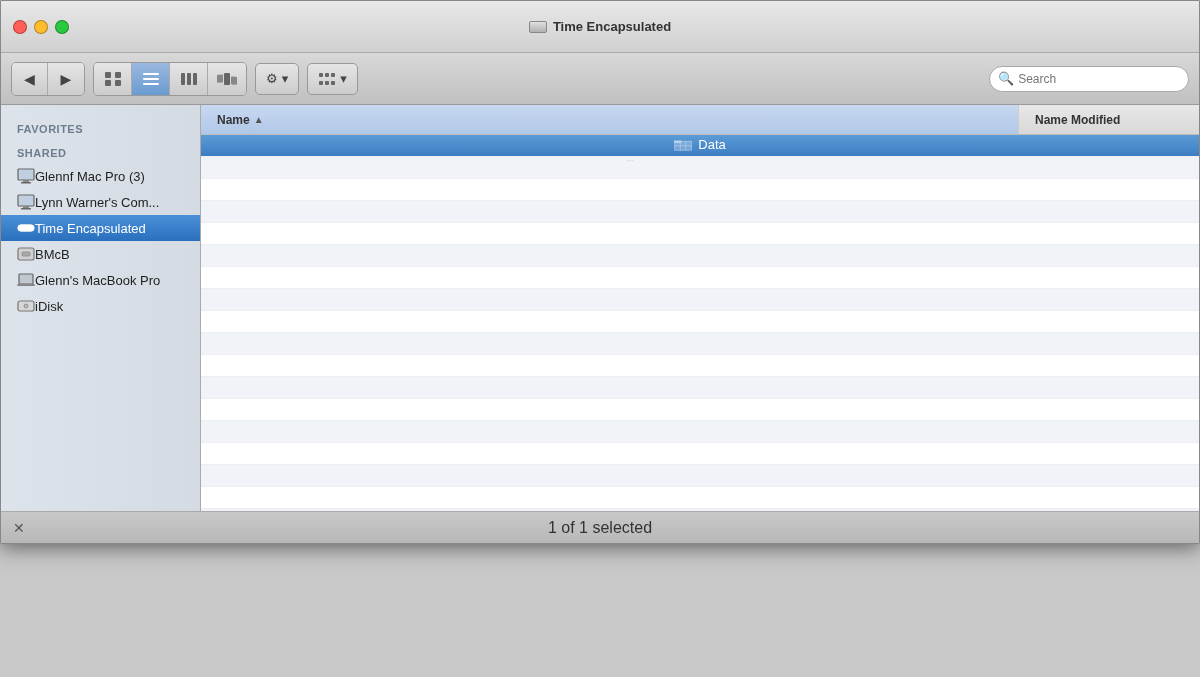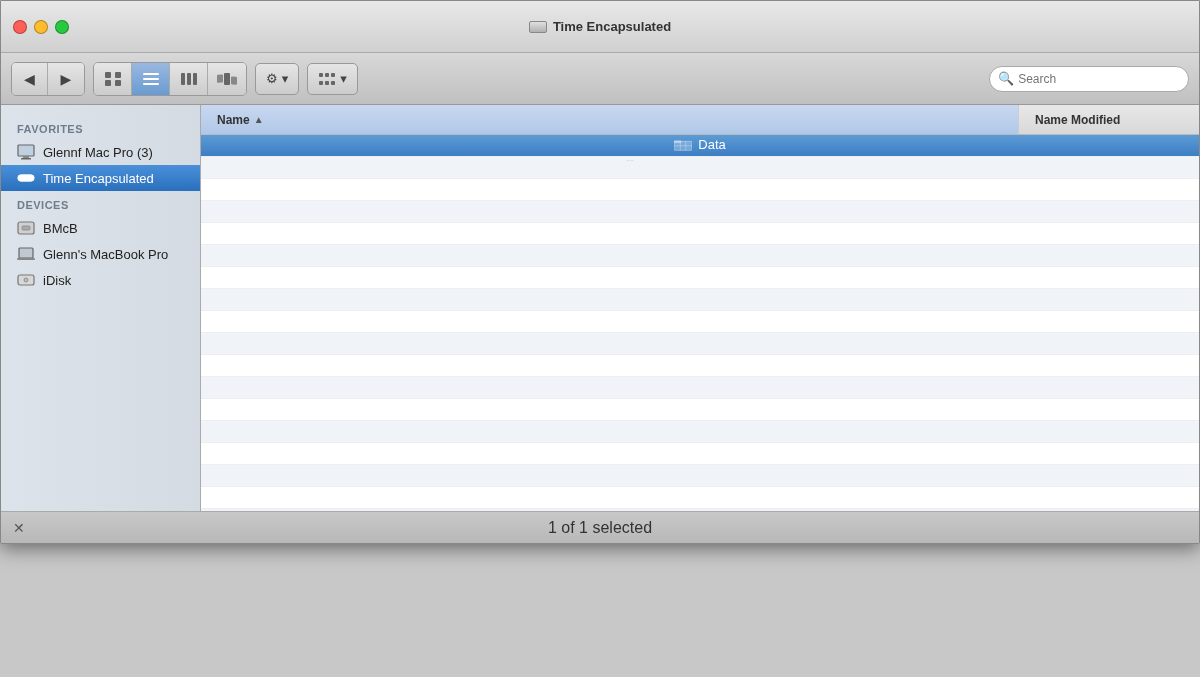--- a/index.html
+++ b/index.html
@@ -200,21 +200,20 @@
       font-weight: 700;
       color: #6e7d8e;
       padding: 8px 16px 4px;
       text-transform: uppercase;
       letter-spacing: 0.5px;
     }
 
     .sidebar-item {
       display: flex;
       align-items: center;
-      gap: 8px;
       padding: 4px 16px;
       font-size: 13px;
       color: #222;
       cursor: pointer;
       border-radius: 0;
     }
 
     .sidebar-item.active {
       background: linear-gradient(to bottom, #4a90d9, #2a6fbc);
       color: white;
@@ -455,44 +454,54 @@
       <span style="color:#999;font-size:13px;">🔍</span>
       <input type="text" placeholder="Search" style="">
     </div>
   </div>
 
   <div class="content-area">
 
     <div class="sidebar">
       <div class="sidebar-section-label">FAVORITES</div>
 
+      <div class="sidebar-section-label">SHARED</div>
 
       <div class="sidebar-item">
         <div class="item-icon">
           <svg width="18" height="16" viewBox="0 0 18 16" fill="none">
             <rect x="1" y="1" width="16" height="11" rx="1" fill="#c0d0e0" stroke="#666" stroke-width="1.2"></rect>
             <rect x="6" y="12" width="6" height="2" fill="#888"></rect>
             <rect x="4" y="14" width="10" height="1.5" rx="0.5" fill="#666"></rect>
           </svg>
         </div>
         <span>Glennf Mac Pro (3)</span>
       </div>
 
+      <div class="sidebar-item">
+        <div class="item-icon">
+          <svg width="18" height="16" viewBox="0 0 18 16" fill="none">
+            <rect x="1" y="1" width="16" height="11" rx="1" fill="#c0d0e0" stroke="#666" stroke-width="1.2"></rect>
+            <rect x="6" y="12" width="6" height="2" fill="#888"></rect>
+            <rect x="4" y="14" width="10" height="1.5" rx="0.5" fill="#666"></rect>
+          </svg>
+        </div>
+        <span>Lynn Warner's Com...</span>
+      </div>
 
       <div class="sidebar-item active">
         <div class="item-icon">
           <svg width="22" height="12" viewBox="0 0 22 12" fill="none">
             <rect x="1" y="2" width="20" height="8" rx="4" fill="white" stroke="#aaa" stroke-width="1"></rect>
             <rect x="2" y="3" width="18" height="6" rx="3" fill="linear-gradient(to bottom, #f0f0f0, #d0d0d0)"></rect>
           </svg>
         </div>
         <span>Time Encapsulated</span>
       </div>
 
-      <div class="sidebar-section-label">DEVICES</div>
 
       <div class="sidebar-item">
         <div class="item-icon">
           <svg width="18" height="16" viewBox="0 0 18 16" fill="none">
             <rect x="1" y="2" width="16" height="12" rx="2" fill="#d0d0d0" stroke="#777" stroke-width="1.2"></rect>
             <rect x="5" y="6" width="8" height="4" rx="1" fill="#aaa" stroke="#888" stroke-width="0.8"></rect>
           </svg>
         </div>
         <span>BMcB</span>
       </div>

